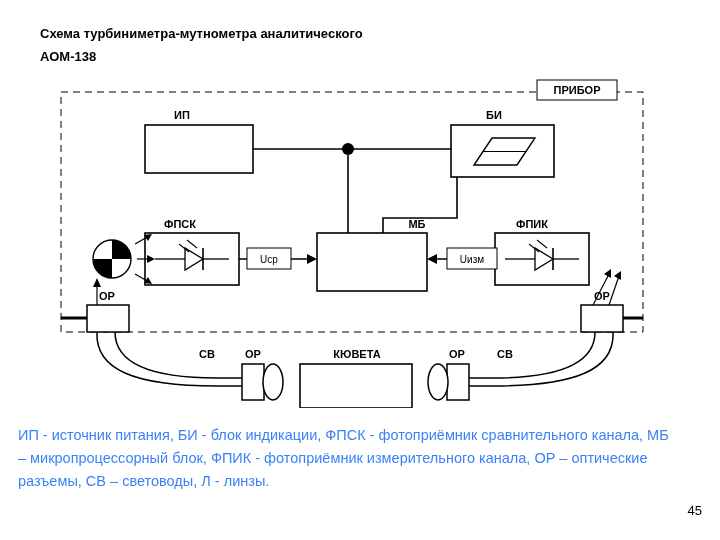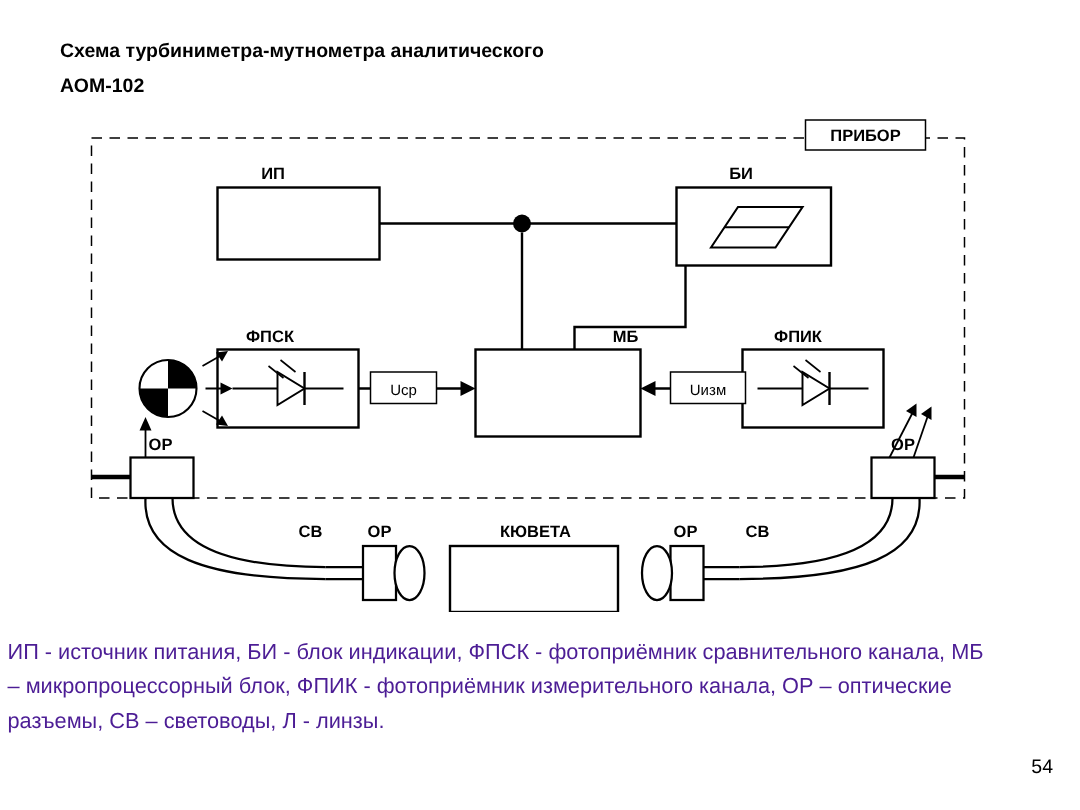--- a/index.html
+++ b/index.html
@@ -48,43 +48,43 @@
   }
   .svg-label-small {
     font-family: "Liberation Sans", sans-serif;
     font-size: 10px;
     fill: #000;
   }
 
   
   #caption {
     position: absolute;
-    left: 5px;
+    left: 18px;
     top: 424px;
     width: 660px;
     font-size: 14.5px;
     line-height: 23px;
-    color: #4c1d95;
+    color: #3b82f6;
   }
 
   
   #page-number {
     position: absolute;
     right: 18px;
     bottom: 22px;
     font-size: 13px;
     color: #000;
   }
 </style>
 </head>
 <body>
 
 <div id="title">
   <span>Схема турбиниметра-мутнометра аналитического</span>
-  <span class="line2">АОМ-102</span>
+  <span class="line2">АОМ-138</span>
 </div>
 
 <div id="diagram">
   <svg width="590" height="330" viewBox="0 0 590 330" xmlns="http://www.w3.org/2000/svg">
 
     <rect x="4" y="14" width="582" height="240" fill="none" stroke="#000" stroke-width="1" stroke-dasharray="7,5"></rect>
 
     <rect x="480" y="2" width="80" height="20" fill="#ffffff" stroke="#000" stroke-width="1"></rect>
     <text class="svg-label" x="520" y="16" text-anchor="middle">ПРИБОР</text>
 
@@ -186,13 +186,13 @@
     <ellipse cx="381" cy="304" rx="10" ry="18" fill="#fff" stroke="#000" stroke-width="1.5"></ellipse>
 
     <text class="svg-label" x="300" y="280" text-anchor="middle">КЮВЕТА</text>
     <rect x="243" y="286" width="112" height="44" fill="#fff" stroke="#000" stroke-width="1.6"></rect>
 
   </svg>
 </div>
 
 <div id="caption">ИП - источник питания, БИ - блок индикации, ФПСК - фотоприёмник сравнительного канала, МБ – микропроцессорный блок, ФПИК - фотоприёмник измерительного канала, ОР – оптические разъемы, СВ – световоды, Л - линзы.</div>
 
-<div id="page-number">54</div>
+<div id="page-number">45</div>
 
 </body></html>

